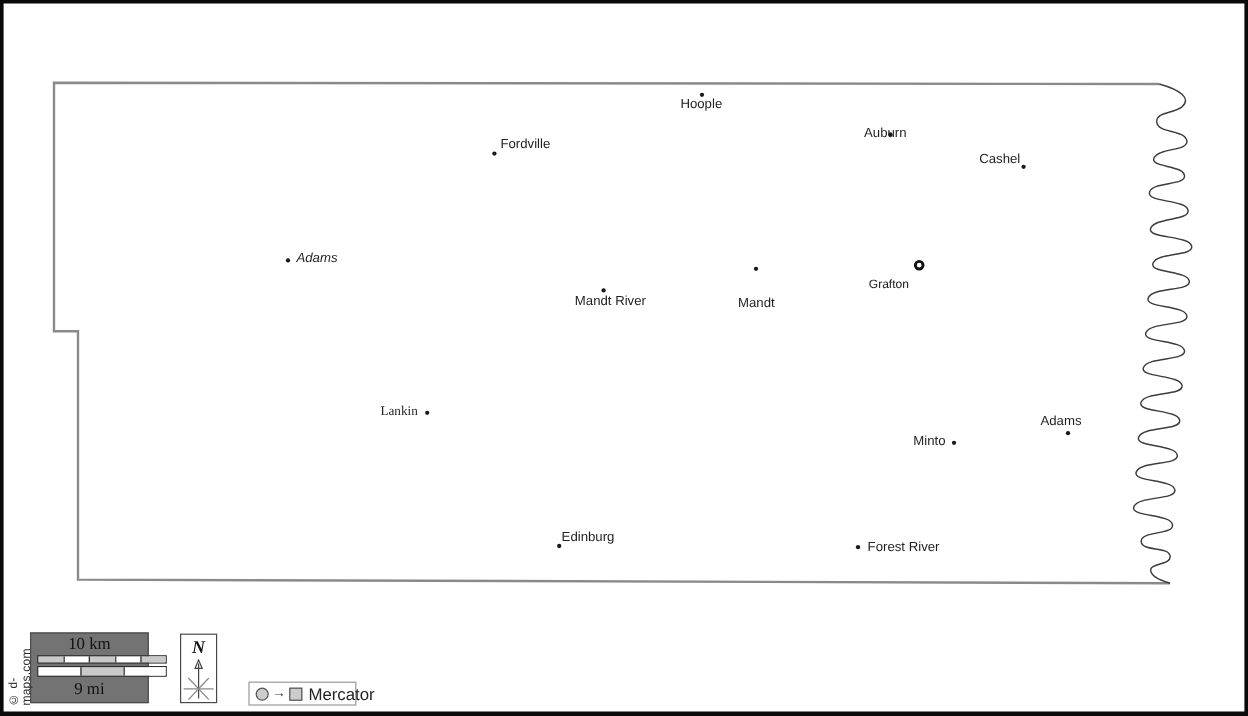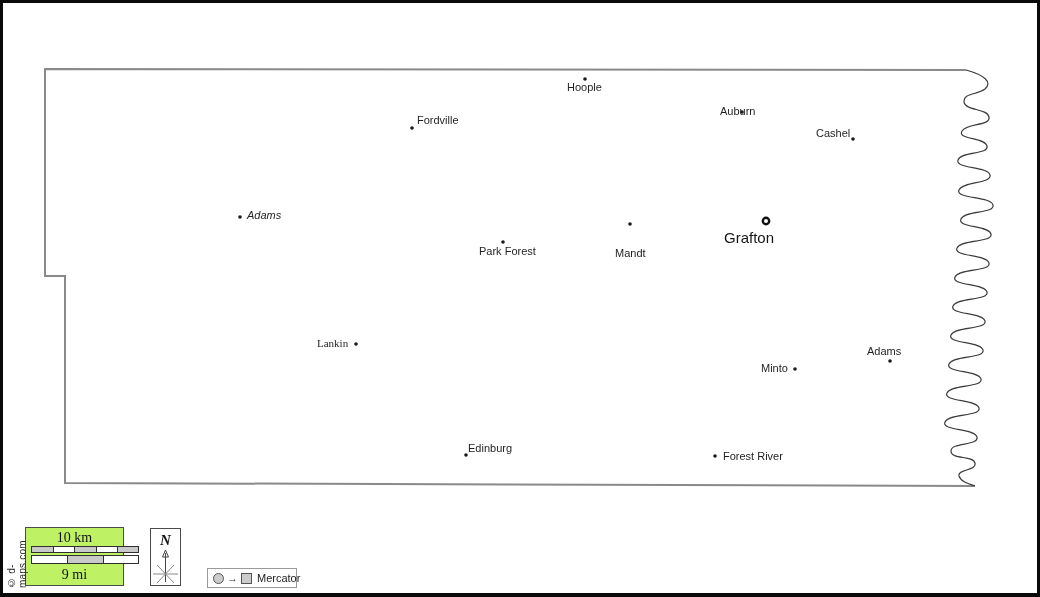--- a/index.html
+++ b/index.html
@@ -24,31 +24,31 @@
 
   .city-label {
     position: absolute;
     z-index: 10;
     font-size: 11px;
     line-height: 12px;
     color: #1f1f1f;
     white-space: nowrap;
   }
   .county-seat-label {
-    font-size: 15px;
+    font-size: 10px;
     line-height: 17px;
     color: #161616;
   }
 
   
   .scale-box {
     position: absolute;
     left: 25px; top: 527px;
     width: 99px; height: 59px;
-    background: #bef264;
+    background: #737373;
     border: 1px solid #4a4a4a;
     box-sizing: border-box;
     z-index: 10;
   }
   .scale-label {
     position: absolute;
     left: 0; width: 100%;
     text-align: center;
     font-family: "Liberation Serif", serif;
     font-size: 14px;
@@ -112,21 +112,21 @@
     border: 1px solid #555;
     flex: 0 0 auto;
   }
   .merc-square {
     width: 9px; height: 9px;
     background: #cccccc;
     border: 1px solid #555;
     flex: 0 0 auto;
   }
   .merc-arrow { font-size: 11px; color: #333; line-height: 10px; }
-  .merc-label { font-size: 11px; color: #222; padding-left: 2px; }
+  .merc-label { font-size: 14px; color: #222; padding-left: 2px; }
 
   
   .credit {
     position: absolute;
     left: 6px; top: 522px;
     height: 66px; width: 13px;
     writing-mode: vertical-rl;
     transform: rotate(180deg);
     font-size: 10px;
     letter-spacing: 0.2px;
@@ -177,21 +177,21 @@
     <circle cx="715" cy="456" r="1.8" fill="#1a1a1a"></circle>
 
     <circle cx="766" cy="221" r="3.2" fill="#ffffff" stroke="#111111" stroke-width="2.4"></circle>
   </svg>
 
   <div class="city-label" style="left:567px; top:81px;">Hoople</div>
   <div class="city-label" style="left:720px; top:105px;">Auburn</div>
   <div class="city-label" style="left:816px; top:127px;">Cashel</div>
   <div class="city-label" style="left:417px; top:114px;">Fordville</div>
   <div class="city-label" style="left:247px; top:209px;font-style:italic;">Adams</div>
-  <div class="city-label" style="left:479px; top:245px;">Park Forest</div>
+  <div class="city-label" style="left:479px; top:245px;">Mandt River</div>
   <div class="city-label" style="left:615px; top:227px;margin-top:20px;">Mandt</div>
   <div class="city-label" style="left:317px; top:337px;font-family:Liberation Serif, serif;">Lankin</div>
   <div class="city-label" style="left:761px; top:362px;">Minto</div>
   <div class="city-label" style="left:867px; top:345px;">Adams</div>
   <div class="city-label" style="left:468px; top:442px;">Edinburg</div>
   <div class="city-label" style="left:723px; top:450px;">Forest River</div>
   <div class="city-label county-seat-label" style="left:724px; top:229px;">Grafton</div>
 
   <div class="scale-box">
     <div class="scale-label km">10 km</div>

